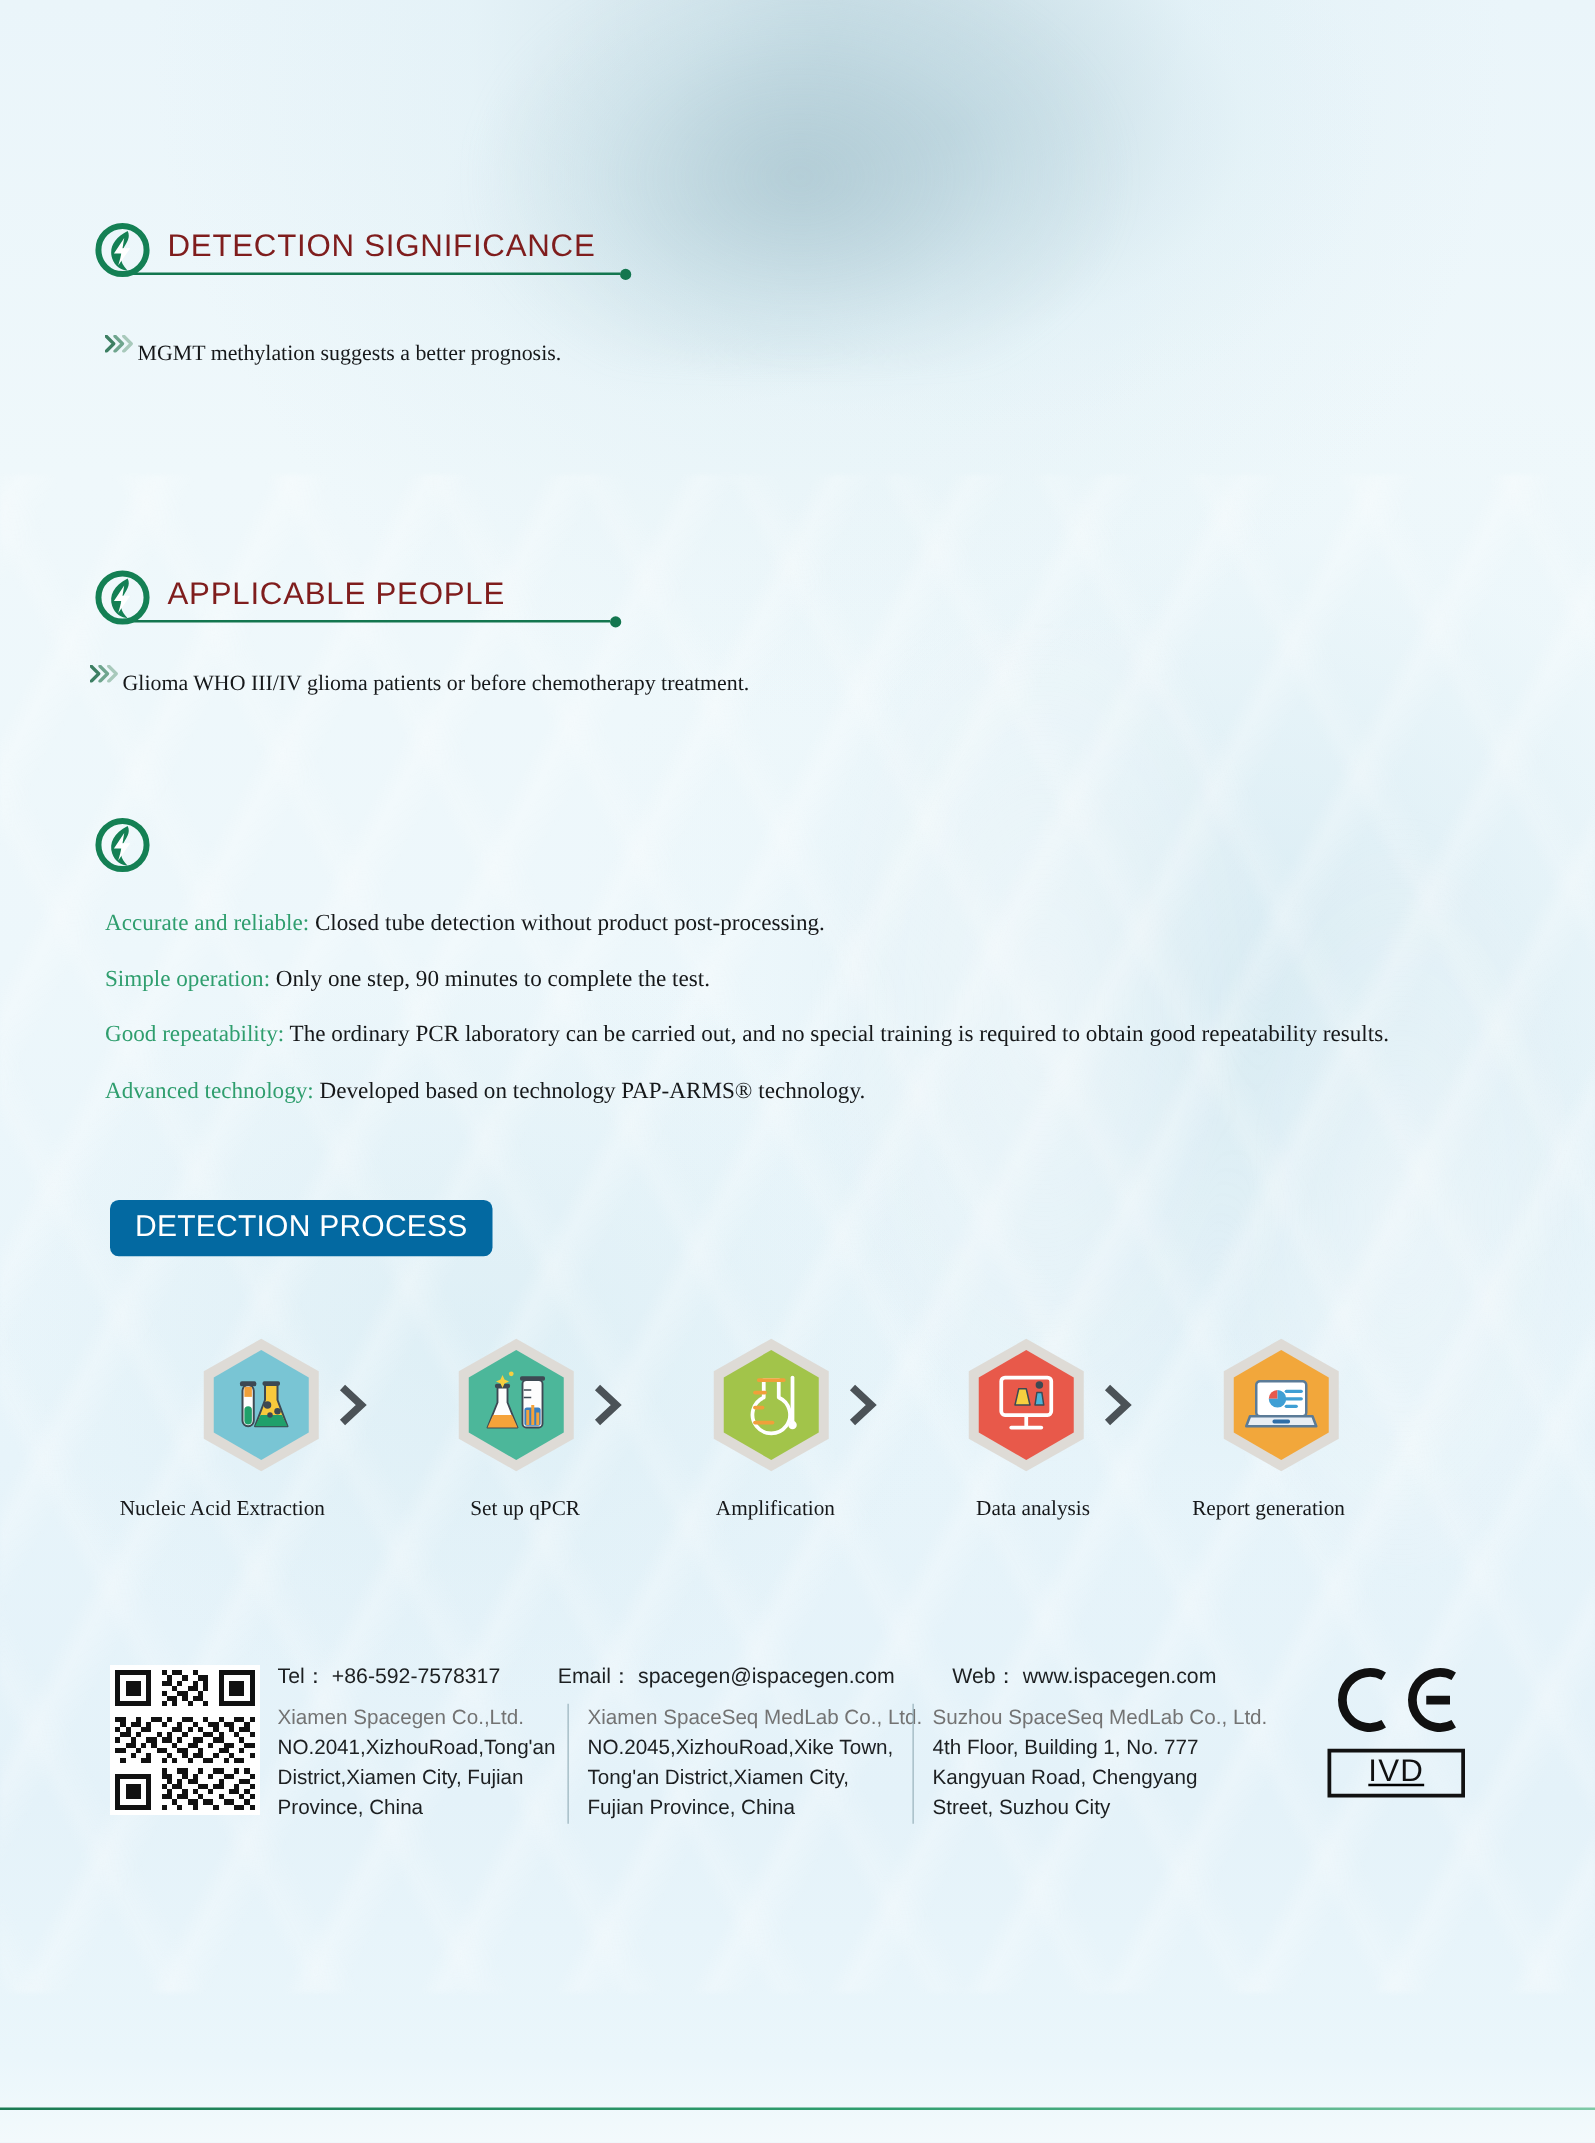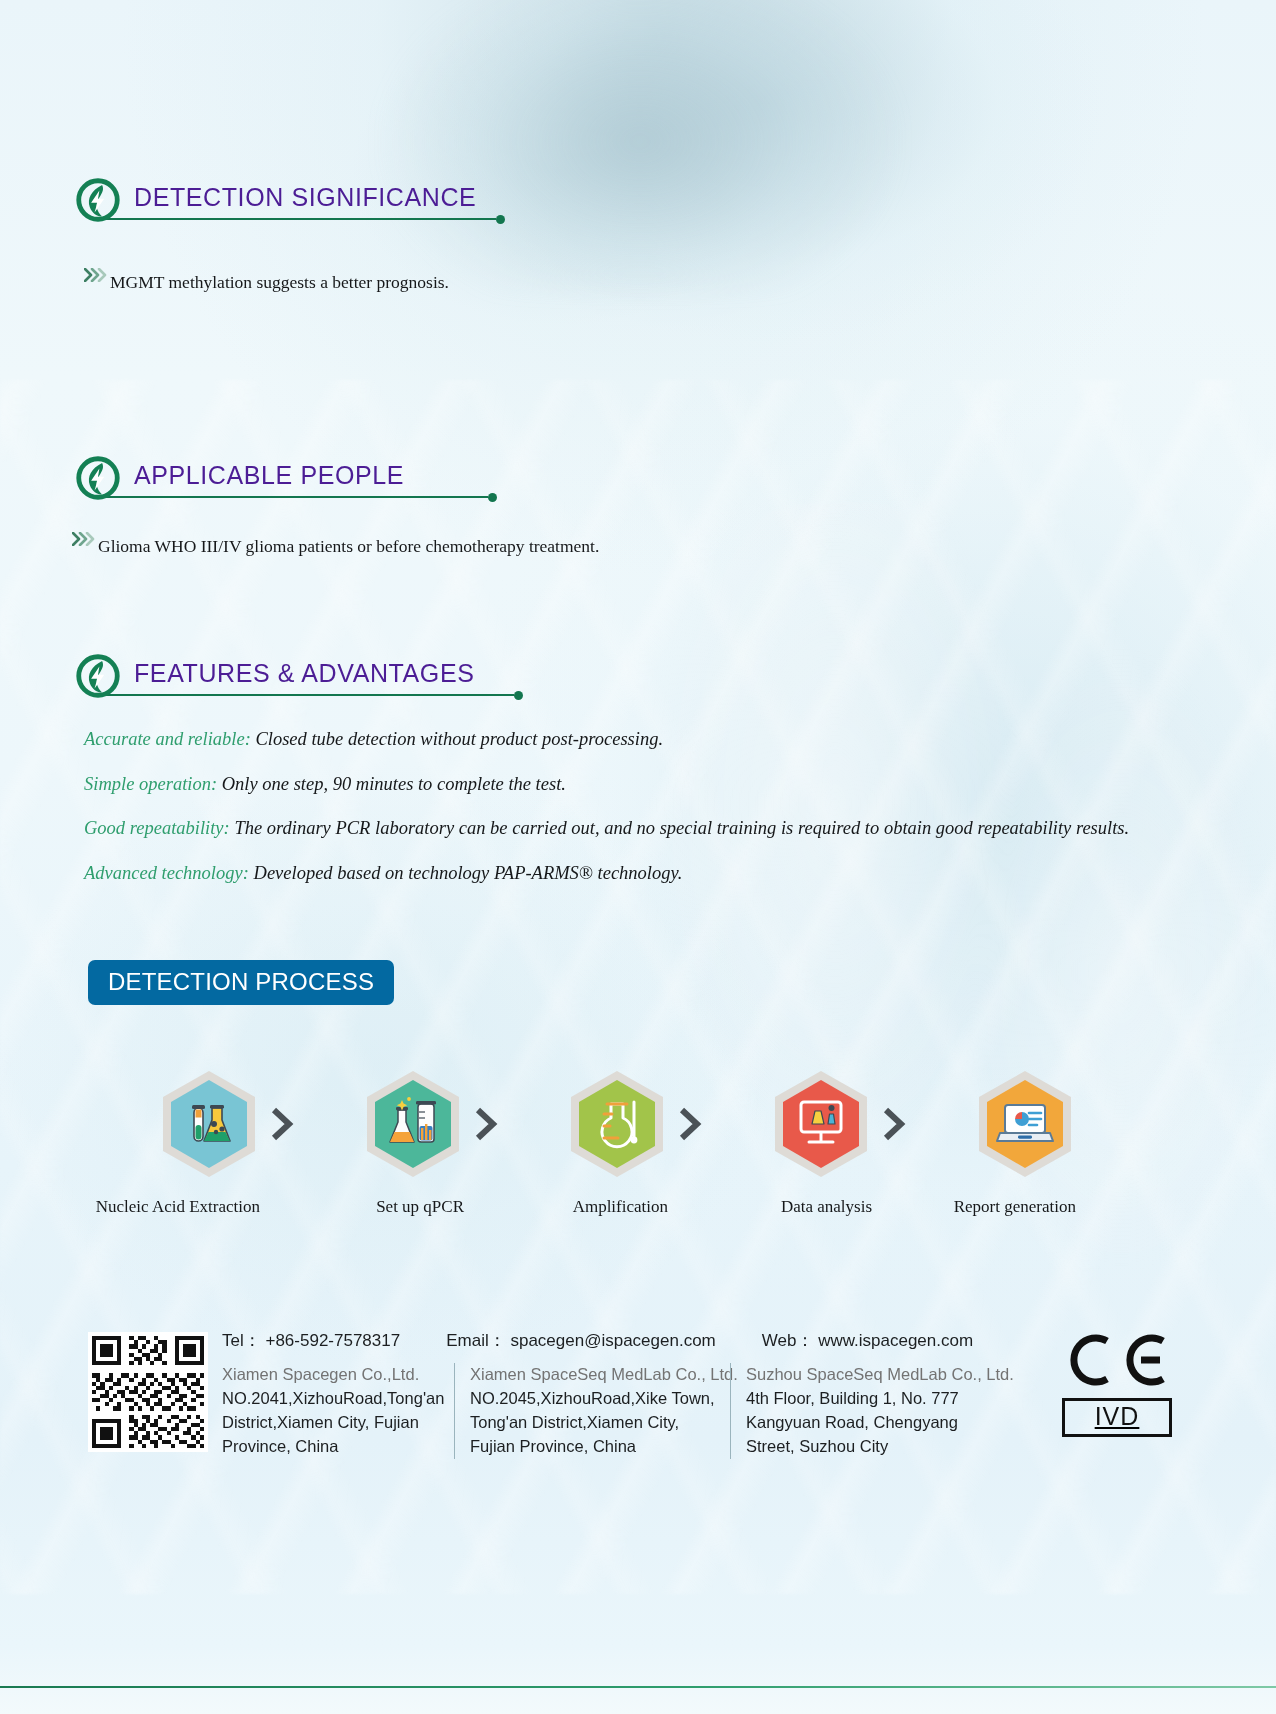--- a/index.html
+++ b/index.html
@@ -81,21 +81,21 @@
     flex: 0 0 44px;
     position: relative;
     z-index: 2;
   }
   .sec-title-wrap {
     position: relative;
     margin-left: 14px;
     padding-bottom: 6px;
   }
   .sec-title {
-    color: #4c1d95;
+    color: #7f1d1d;
     font-size: 25px;
     letter-spacing: .6px;
     line-height: 1;
     white-space: nowrap;
     font-weight: 400;
   }
   .sec-rule {
     position: absolute;
     left: -30px;
     bottom: -4px;
@@ -126,21 +126,21 @@
   }
   .bullet-text {
     font-family: "Liberation Serif", serif;
     font-size: 17.5px;
     color: #16181a;
     line-height: 2.1;
   }
   .justify { text-align: justify; text-align-last: left; }
 
   
-  .feature-list { position: absolute; font-style: italic; }
+  .feature-list { position: absolute; }
   .feature-row {
     font-family: "Liberation Serif", serif;
     font-size: 18.5px;
     color: #16181a;
     line-height: 1;
     margin-bottom: 26px;
     white-space: nowrap;
   }
   .feature-label { color: #2f9e6e; }
 
@@ -310,24 +310,20 @@
     </div>
   </div>
 
   <div class="section-head" style="left:76px; top:654px;">
     <div class="sec-logo">
       <svg viewBox="0 0 64 64" width="44" height="44" aria-hidden="true">
         <circle cx="32" cy="32" r="28" fill="none" stroke="#148054" stroke-width="7"></circle>
         <path d="M38 10 C22 18 16 30 20 42 C23 51 31 56 38 56 C30 48 28 40 32 32 C36 24 42 18 38 10 Z" fill="#148054"></path>
         <path d="M34 18 L22 36 L31 36 L27 50 L41 30 L32 30 Z" fill="#ffffff"></path>
       </svg>
-    </div>
-    <div class="sec-title-wrap">
-      <div class="sec-title">FEATURES &amp; ADVANTAGES</div>
-      <div class="sec-rule" style="width:410px;"></div>
     </div>
   </div>
 
   <div class="feature-list" style="left:84px; top:730px; width:1020px;">
     <div class="feature-row">
       <span class="feature-label">Accurate and reliable:</span><span> Closed tube detection without product post-processing.</span>
     </div>
     <div class="feature-row">
       <span class="feature-label">Simple operation:</span><span> Only one step, 90 minutes to complete the test.</span>
     </div>

